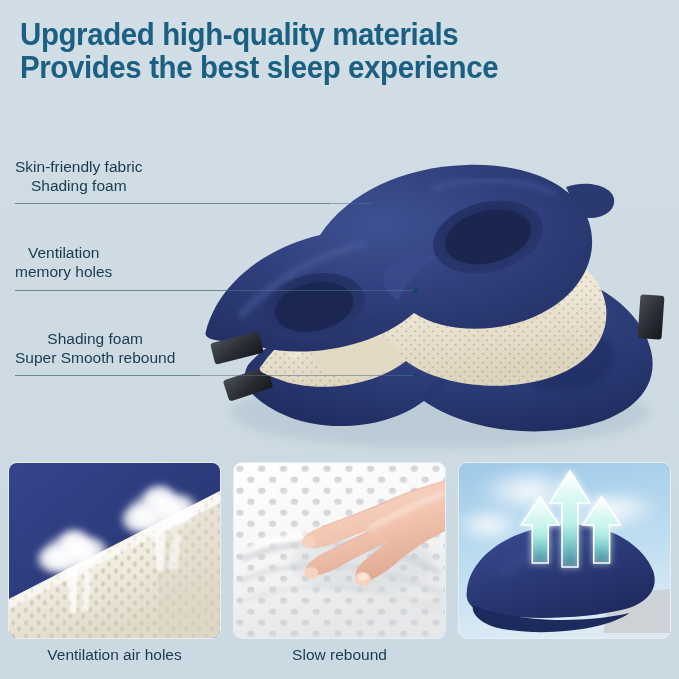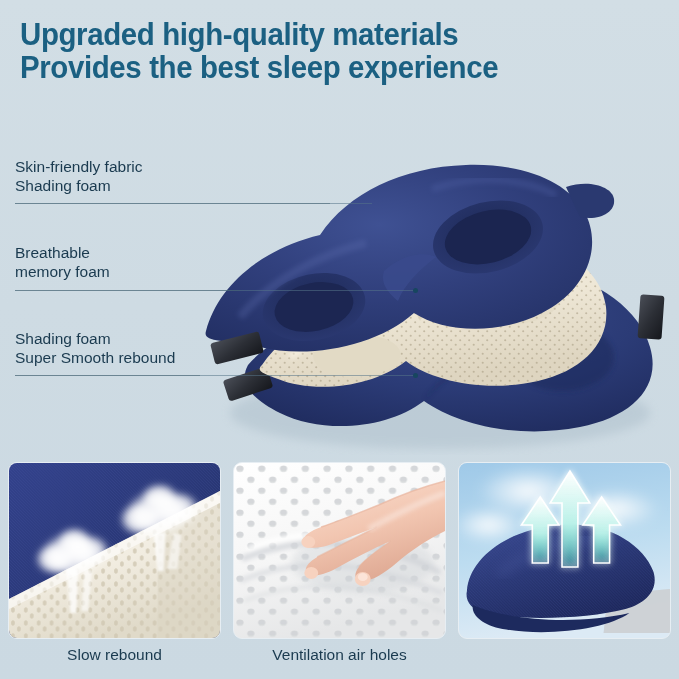--- a/index.html
+++ b/index.html
@@ -41,21 +41,21 @@
   .labels { position: absolute; left: 0; top: 0; width: 679px; height: 455px; }
   .label-block {
     position: absolute;
     left: 15px;
     color: #1a3a4f;
     font-size: 15.5px;
     line-height: 18.5px;
     font-weight: 400;
     white-space: nowrap;
   }
-  .label-block .lt { display: block; }
+  .label-block .lt { display: block; text-align: center; }
   .label-rule {
     position: absolute;
     height: 1px;
     background: #4a6878;
     opacity: 0.75;
   }
   .leader-line {
     position: absolute;
     height: 1px;
     background: #567488;
@@ -228,22 +228,22 @@
   <div class="labels">
 
     <div class="label-block" style="top:158px;">
       <span class="lt">Skin-friendly fabric</span>
       <span class="lt">Shading foam</span>
     </div>
     <div class="label-rule" style="left:15px; top:203px; width:315px;"></div>
     <div class="leader-line" style="left:330px; top:203px; width:42px;"></div>
 
     <div class="label-block" style="top:244px;">
-      <span class="lt">Breathable</span>
-      <span class="lt">memory foam</span>
+      <span class="lt">Ventilation</span>
+      <span class="lt">memory holes</span>
     </div>
     <div class="label-rule" style="left:15px; top:290px; width:225px;"></div>
     <div class="leader-line" style="left:240px; top:290px; width:175px;"></div>
     <div class="leader-dot" style="left:413px; top:288px;"></div>
 
     <div class="label-block" style="top:330px;">
       <span class="lt">Shading foam</span>
       <span class="lt">Super Smooth rebound</span>
     </div>
     <div class="label-rule" style="left:15px; top:375px; width:185px;"></div>
@@ -449,17 +449,17 @@
             <path d="M74 100 L74 62 L63 62 L82 34 L101 62 L90 62 L90 100 Z" fill="url(#arrowG)" stroke="#ffffff" stroke-width="1.6"></path>
             <path d="M104 104 L104 40 L92 40 L112 8 L132 40 L120 40 L120 104 Z" fill="url(#arrowG)" stroke="#ffffff" stroke-width="1.6"></path>
             <path d="M136 100 L136 62 L125 62 L144 34 L163 62 L152 62 L152 100 Z" fill="url(#arrowG)" stroke="#ffffff" stroke-width="1.6"></path>
           </g>
         </svg>
       </div>
     </div>
   </div>
 
   <div class="captions">
+    <div class="caption">Ventilation air holes</div>
     <div class="caption">Slow rebound</div>
-    <div class="caption">Ventilation air holes</div>
   </div>
 
 </div>
 
 </body></html>

